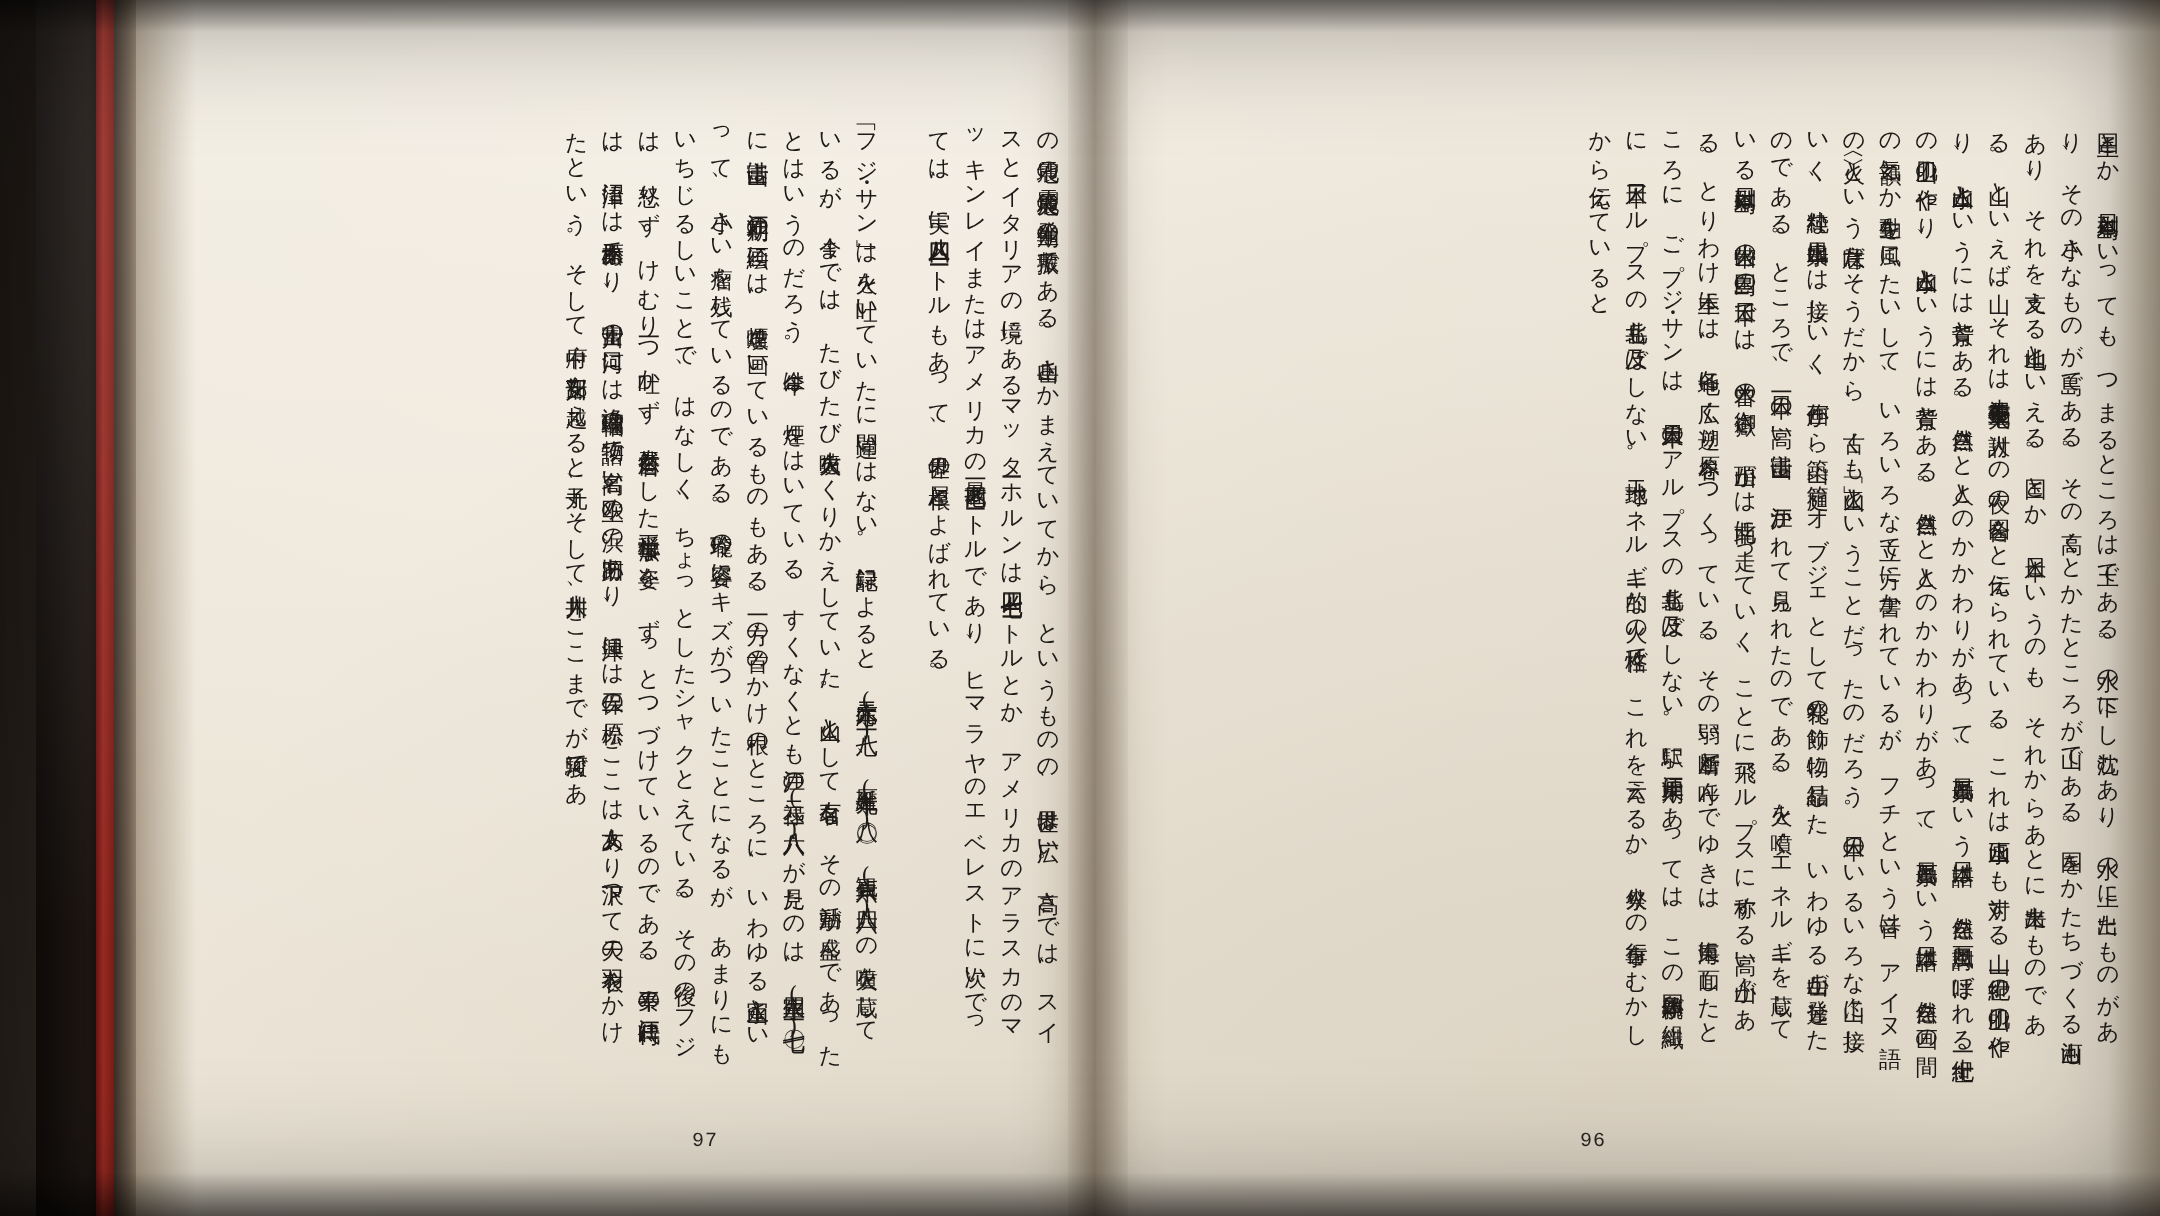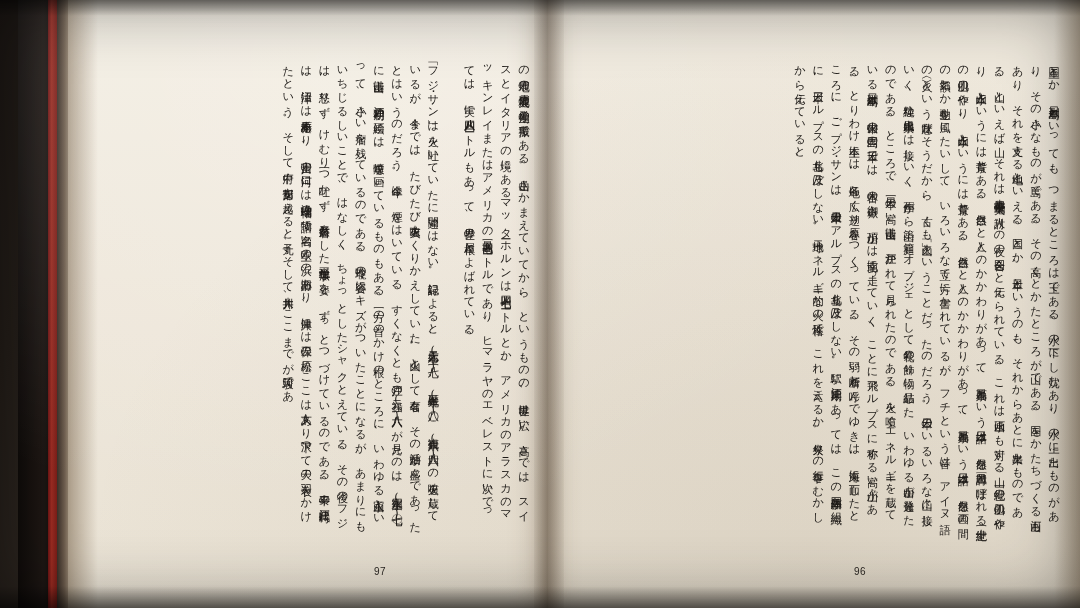--- a/index.html
+++ b/index.html
@@ -142,27 +142,26 @@
   
   #left-text {
     top: 58px;
     right: 548px;
     left: 72px;
     height: 470px;
   }
 
   .page-number {
     position: absolute;
-    font-family: Liberation Sans, sans-serif;
+    font-family: Liberation Mono, monospace;
     font-size: 10px;
     color: #2a2622;
     letter-spacing: 0.05em;
-    margin-left: 28px;
-  }
-  #pnum-right { left: 808px; top: 566px; }
+  }
+  #pnum-right { left: 772px; top: 566px; }
   #pnum-left  { left: 328px; top: 566px; }
 
   
   .vignette {
     position: absolute;
     inset: 0;
     pointer-events: none;
     box-shadow: inset 0 0 70px rgba(0,0,0,0.45);
   }
   .topshadow {

